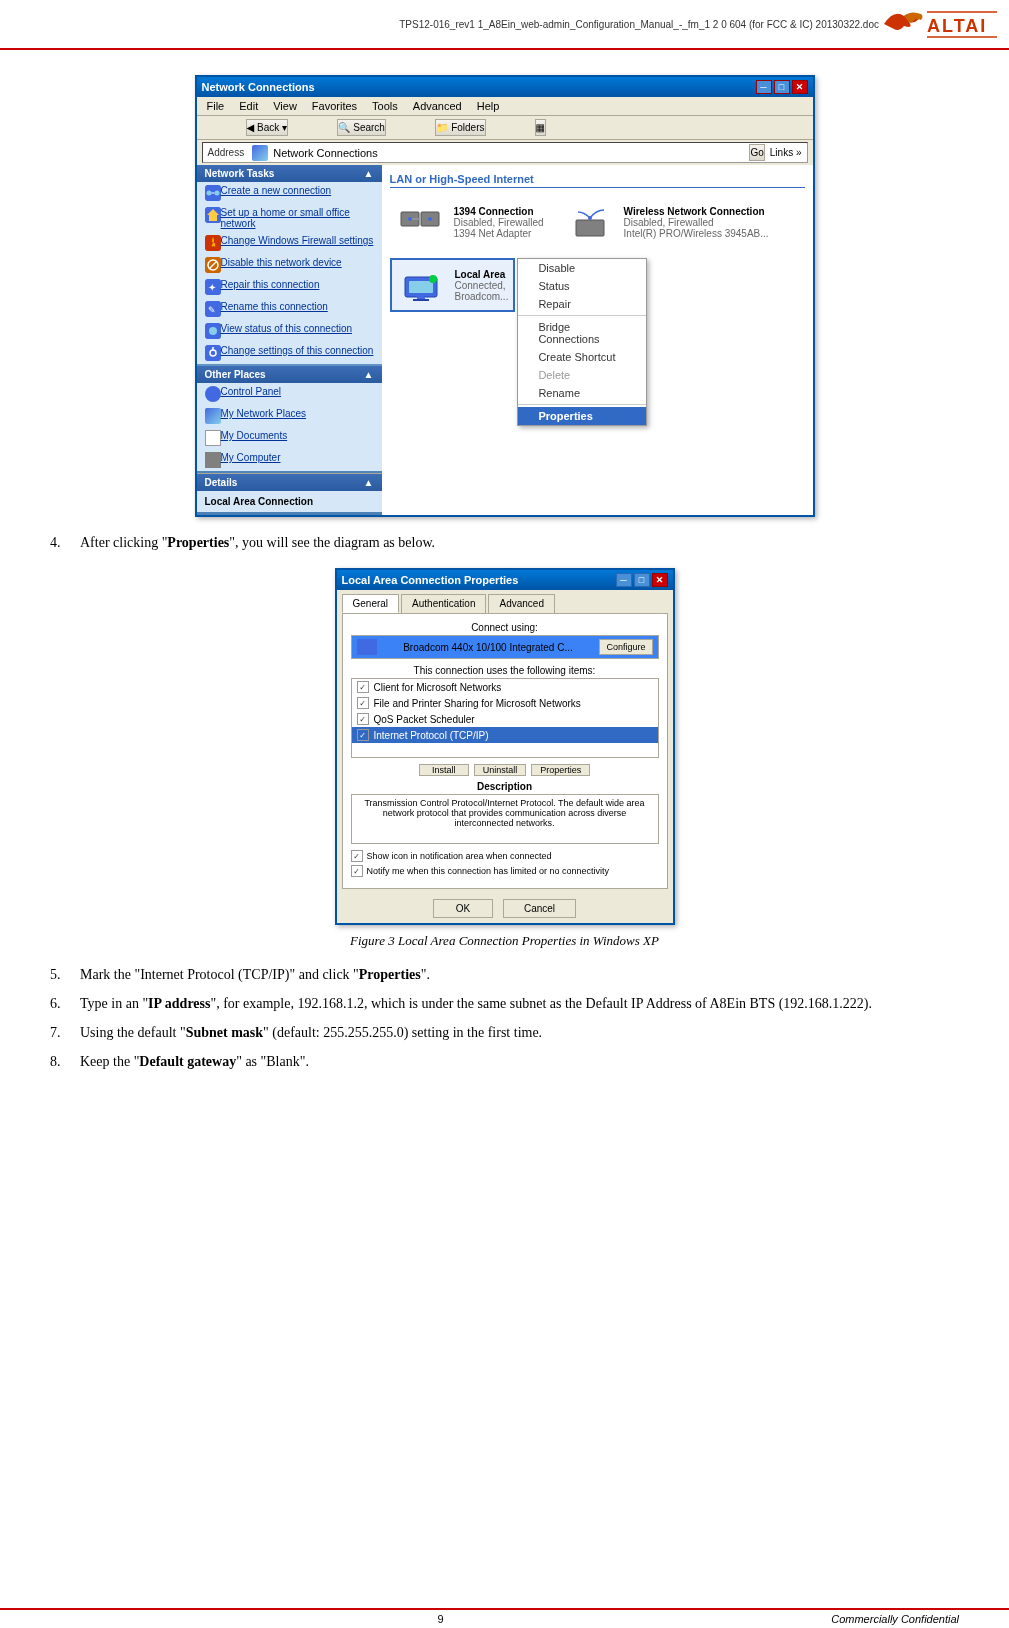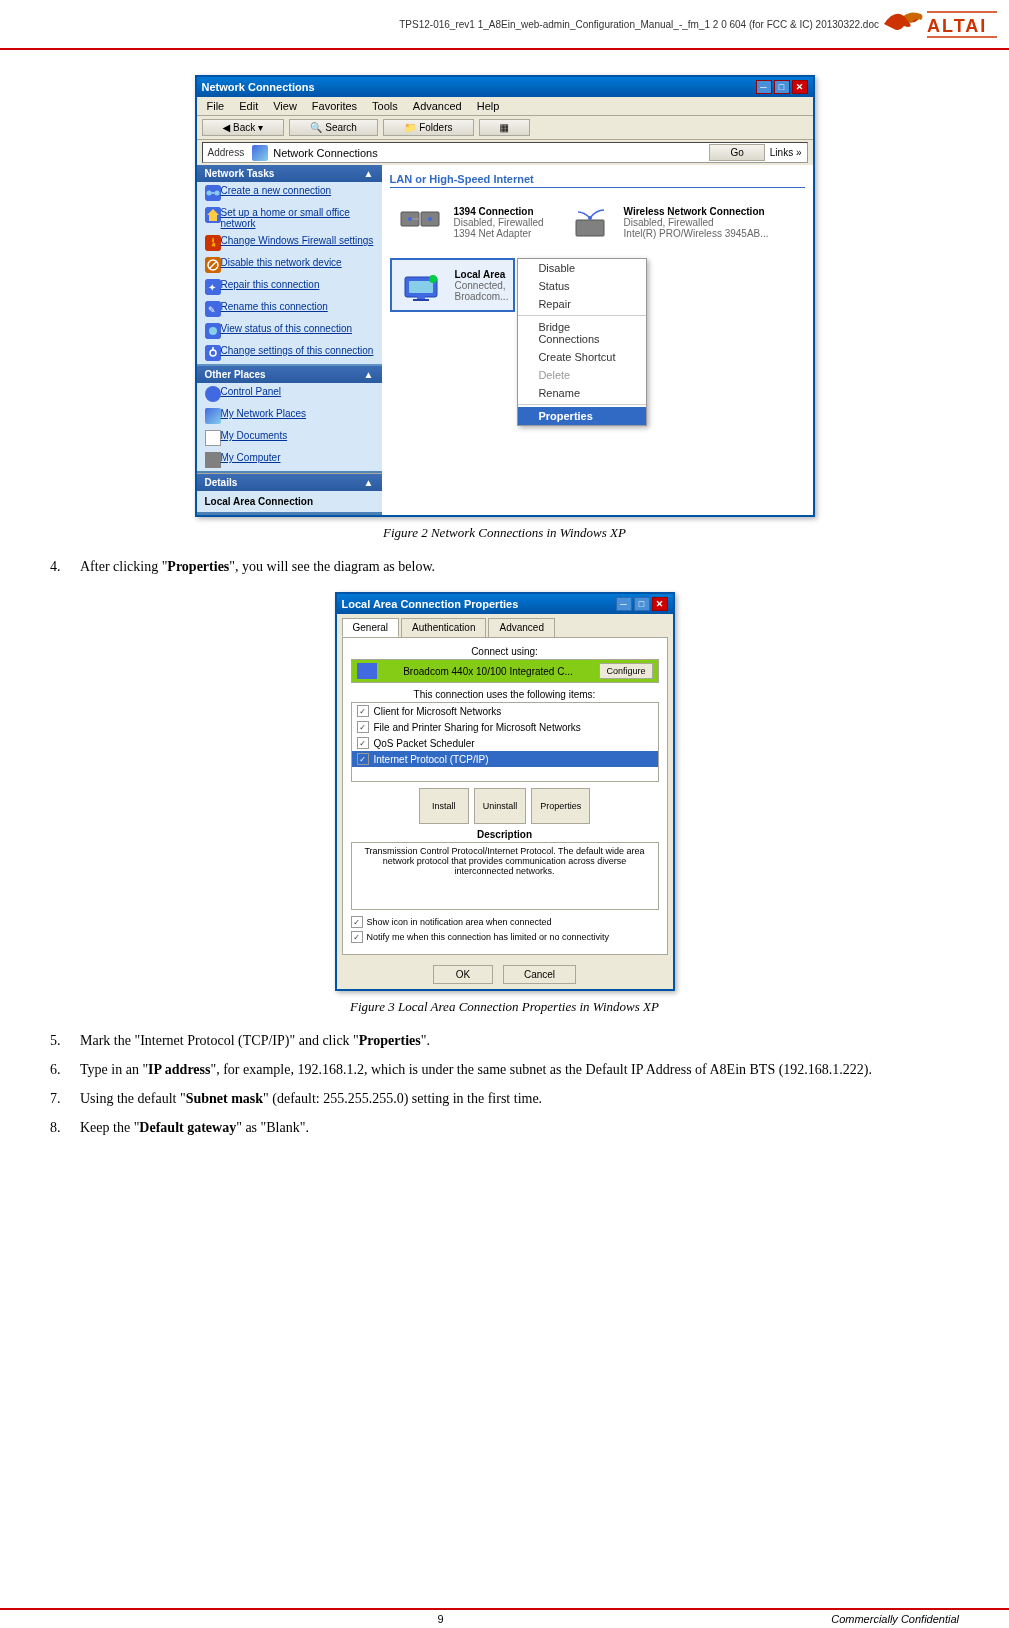--- a/index.html
+++ b/index.html
@@ -101,26 +101,27 @@
       background: #ece9d8;
       padding: 3px 5px;
       display: flex;
       align-items: center;
       gap: 5px;
       border-bottom: 1px solid #aca899;
     }
     .winxp-toolbar-btn {
       background: linear-gradient(to bottom, #f5f3ee, #dcd9ce);
       border: 1px solid #aca899;
-      padding: 2px 20px;
+      padding: 2px 0;
       font-size: 10px;
       cursor: pointer;
       display: flex;
       align-items: center;
       gap: 3px;
+      margin-left: 44px;
     }
     .winxp-addressbar {
       background: white;
       border: 1px inset #999;
       padding: 1px 5px;
       font-size: 11px;
       display: flex;
       align-items: center;
       gap: 5px;
       margin: 2px 5px;
@@ -309,21 +310,21 @@
       padding: 8px;
     }
     .props-row { margin-bottom: 6px; font-size: 10px; }
     .props-label { font-size: 10px; margin-bottom: 2px; }
     .props-adapter-row {
       display: flex;
       align-items: center;
       gap: 24px;
       border: 1px solid #aca899;
       padding: 3px 5px;
-      background: #84cc16;
+      background: #3b82f6;
     }
     .props-adapter-icon { width: 20px; height: 16px; background: #4169e1; }
     .props-adapter-name { font-size: 10px; flex: 1; }
     .props-configure-btn {
       font-size: 9px;
       background: #ece9d8;
       border: 1px solid #aca899;
       padding: 2px 6px;
       cursor: pointer;
     }
@@ -357,31 +358,31 @@
     .props-action-row {
       display: flex;
       gap: 5px;
       margin: 5px 0;
       justify-content: center;
     }
     .props-action-btn {
       font-size: 9px;
       background: #ece9d8;
       border: 1px solid #aca899;
-      padding: 12px 8px;
+      padding: 0 8px;
       cursor: pointer;
       min-width: 50px;
     }
     .props-desc-label { font-size: 10px; font-weight: bold; margin: 3px 0 2px 0; }
     .props-desc-box {
       border: 1px solid #aca899;
       padding: 3px;
       font-size: 9px;
       background: white;
-      height: 68px;
+      height: 50px;
       overflow-y: auto;
     }
     .props-checkbox-row {
       display: flex;
       align-items: center;
       gap: 4px;
       font-size: 9px;
       margin: 3px 0;
     }
     .props-bottom-btns {
@@ -669,21 +670,20 @@
                 <div class="context-menu-item disabled">Delete</div>
                 <div class="context-menu-item">Rename</div>
                 <div class="context-menu-separator"></div>
                 <div class="context-menu-item selected">Properties</div>
               </div>
             </div>
           </div>
         </div>
       </div>
     </div>
-    <div class="figure-caption">Figure 2    Network Connections in Windows XP</div>
   </div>
 
   <div class="text-body">
     <div class="list-item">
       <span class="list-num">4.</span>
       <span class="list-text">
         After clicking "<span class="bold-text">Properties</span>", you will see the diagram as below.
       </span>
     </div>
   </div>

